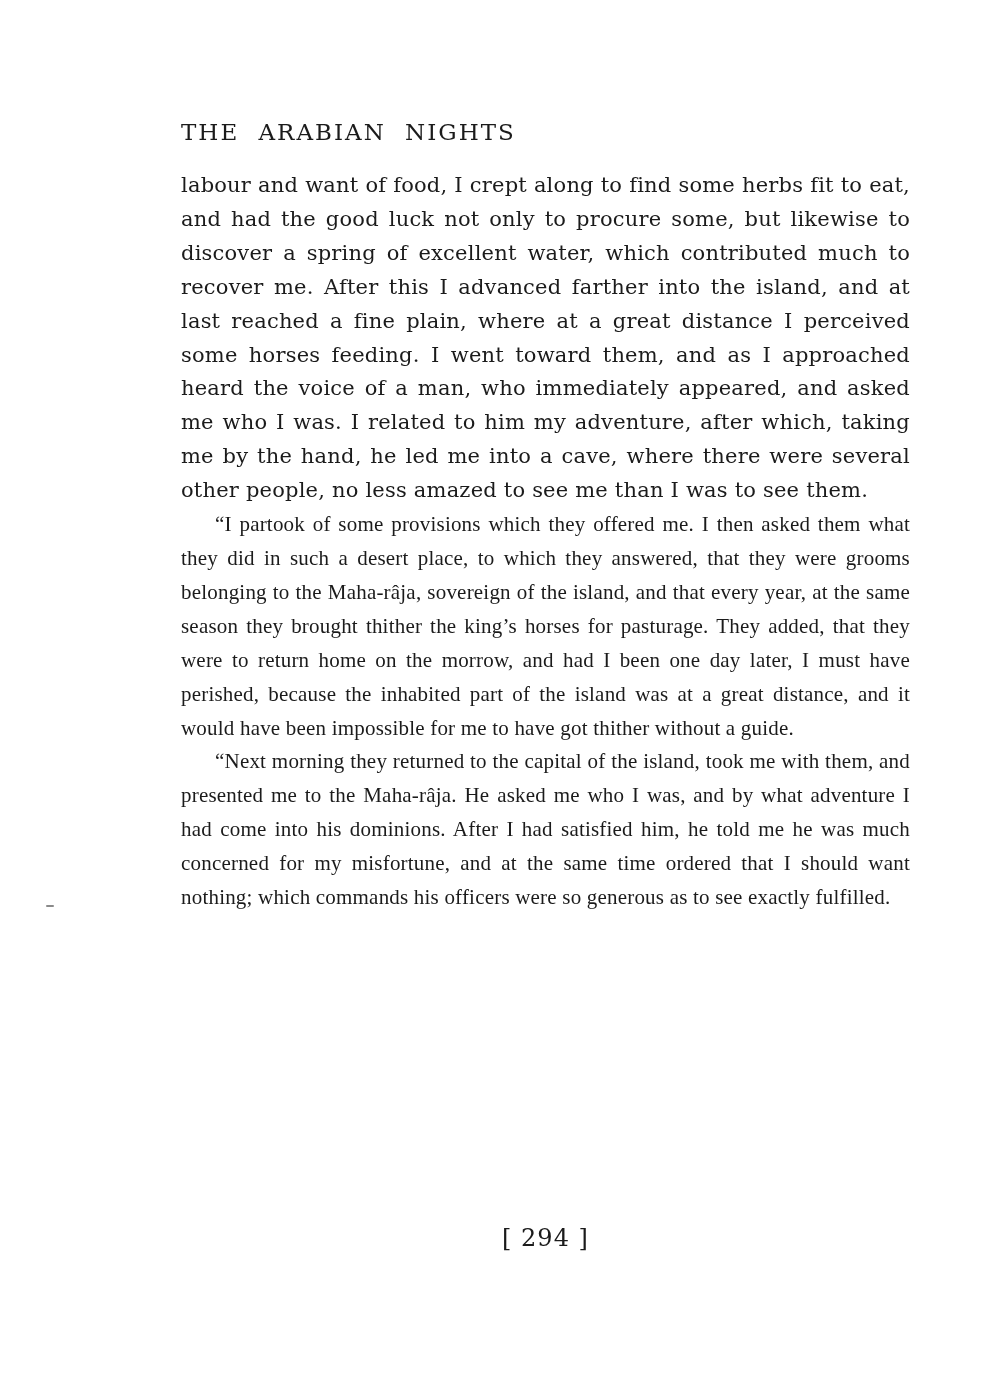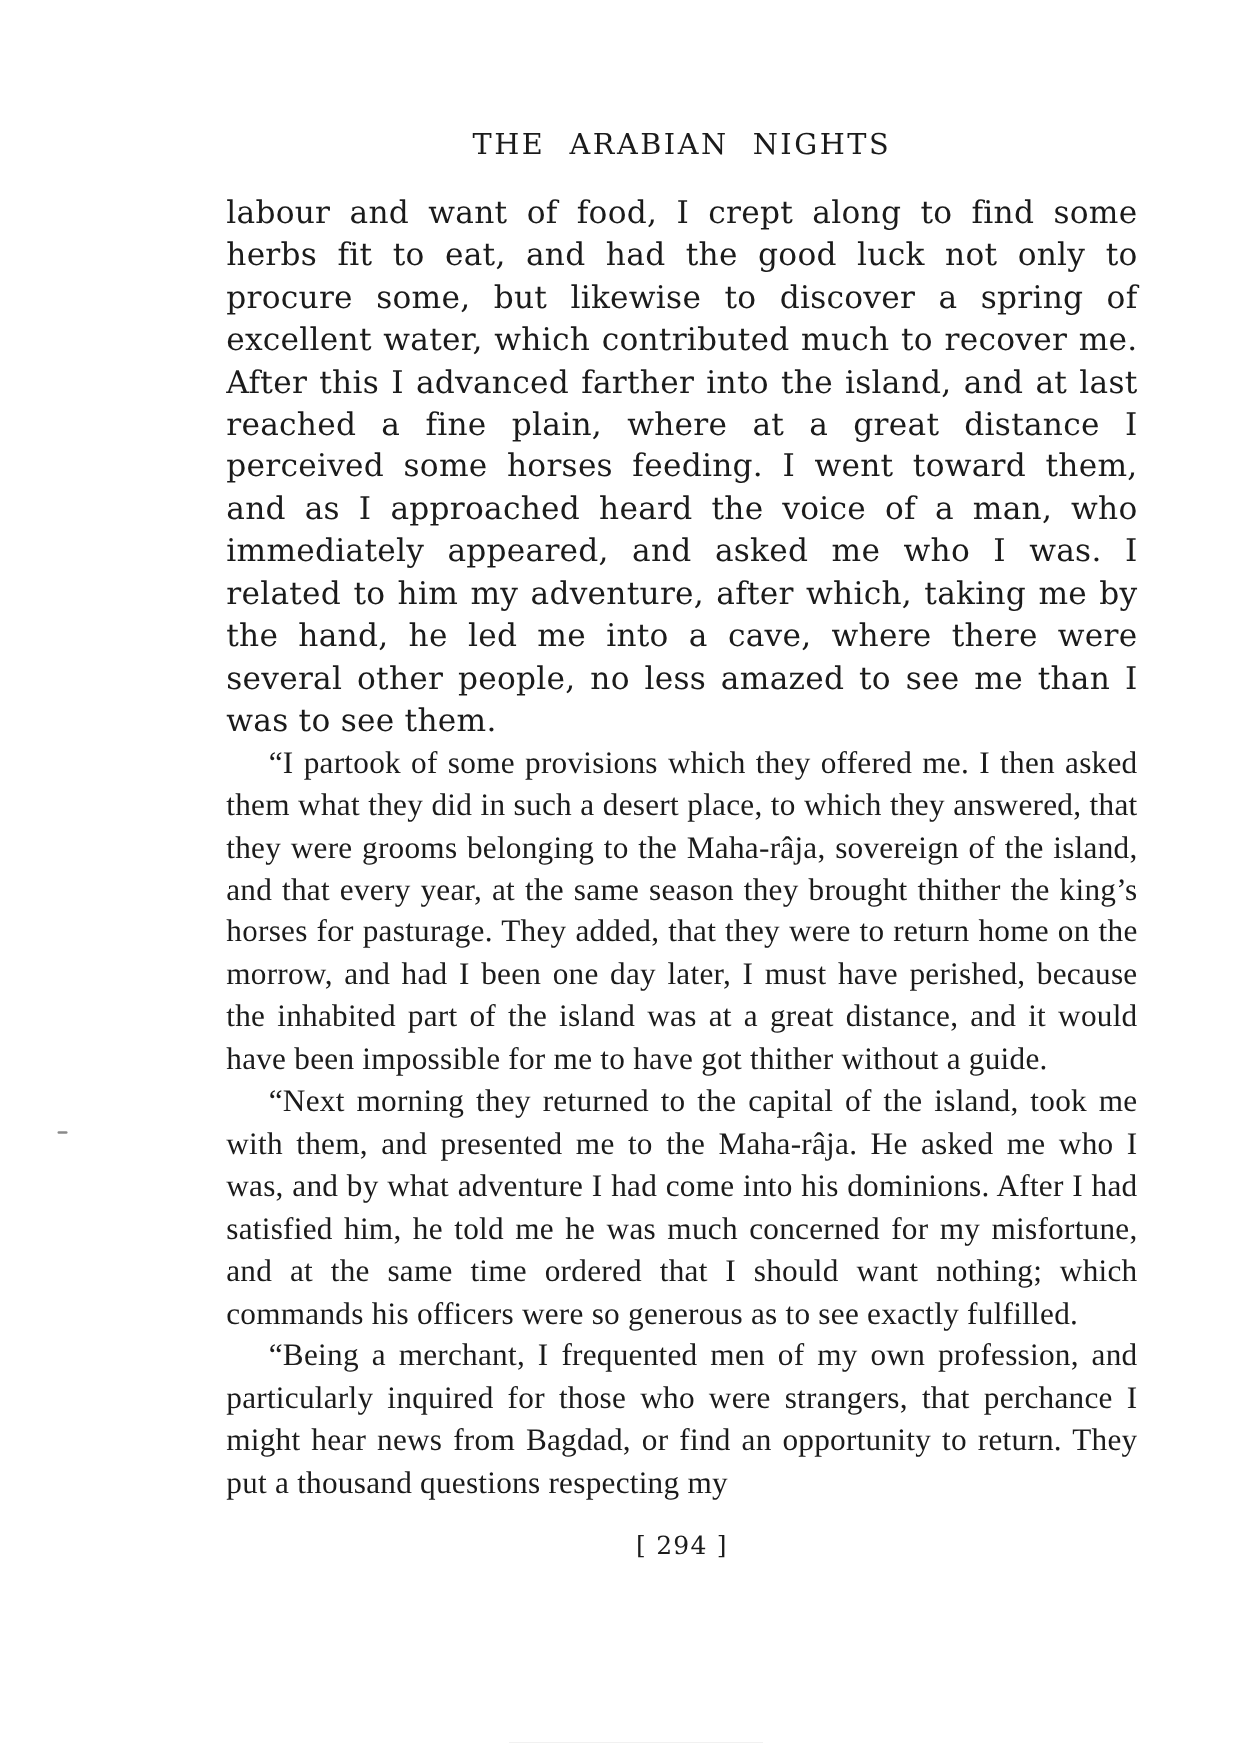--- a/index.html
+++ b/index.html
@@ -17,47 +17,46 @@
     color: #1b1b1b;
     overflow: hidden;
   }
   .text-block {
     position: absolute;
     left: 181px;
     top: 103px;
     width: 729px;
   }
   .running-head {
-    text-align: center;
     font-size: 23px;
     font-weight: 400;
     letter-spacing: 2px;
     word-spacing: 10px;
-    margin: 0 0 24px 0;
+    margin: 16px 0 24px 0;
     white-space: nowrap;
   }
   .body-text p {
     margin: 0;
-    font-size: 25px;
+    font-size: 21px;
     line-height: 33.9px;
     text-align: justify;
     text-justify: inter-word;
     letter-spacing: 0.2px;
   }
   .body-text p.indented {
     text-indent: 34px;
     font-family: Liberation Serif, serif;
   }
   .page-number {
     position: absolute;
     left: 181px;
     width: 729px;
     top: 1224px;
     text-align: center;
-    font-size: 20px;
+    font-size: 24px;
     letter-spacing: 1px;
   }
   .scan-mark {
     position: absolute;
     left: 46px;
     top: 905px;
     width: 8px;
     height: 2px;
     background: #8a8a8a;
     border-radius: 1px;
@@ -71,20 +70,19 @@
   <span class="scan-mark"></span>
 
   <div class="text-block">
 
     <h1 class="running-head">THE ARABIAN NIGHTS</h1>
 
     <div class="body-text">
       <p>labour and want of food, I crept along to find some herbs fit to eat, and had the good luck not only to procure some, but likewise to discover a spring of excellent water, which contributed much to recover me. After this I advanced farther into the island, and at last reached a fine plain, where at a great distance I perceived some horses feeding. I went toward them, and as I approached heard the voice of a man, who immediately appeared, and asked me who I was. I related to him my adventure, after which, taking me by the hand, he led me into a cave, where there were several other people, no less amazed to see me than I was to see them.</p>
       <p class="indented">“I partook of some provisions which they offered me. I then asked them what they did in such a desert place, to which they answered, that they were grooms belonging to the Maha-râja, sovereign of the island, and that every year, at the same season they brought thither the king’s horses for pasturage. They added, that they were to return home on the morrow, and had I been one day later, I must have perished, because the inhabited part of the island was at a great distance, and it would have been impossible for me to have got thither without a guide.</p>
       <p class="indented">“Next morning they returned to the capital of the island, took me with them, and presented me to the Maha-râja. He asked me who I was, and by what adventure I had come into his dominions. After I had satisfied him, he told me he was much concerned for my misfortune, and at the same time ordered that I should want nothing; which commands his officers were so generous as to see exactly fulfilled.</p>
-      <p class="indented">“Being a merchant, I frequented men of my own profession, and particularly inquired for those who were strangers, that perchance I might hear news from Bagdad, or find an opportunity to return. They put a thousand questions respecting my</p>
     </div>
 
   </div>
 
   <div class="page-number">[ 294 ]</div>
 
 </div>
 
 </body></html>

